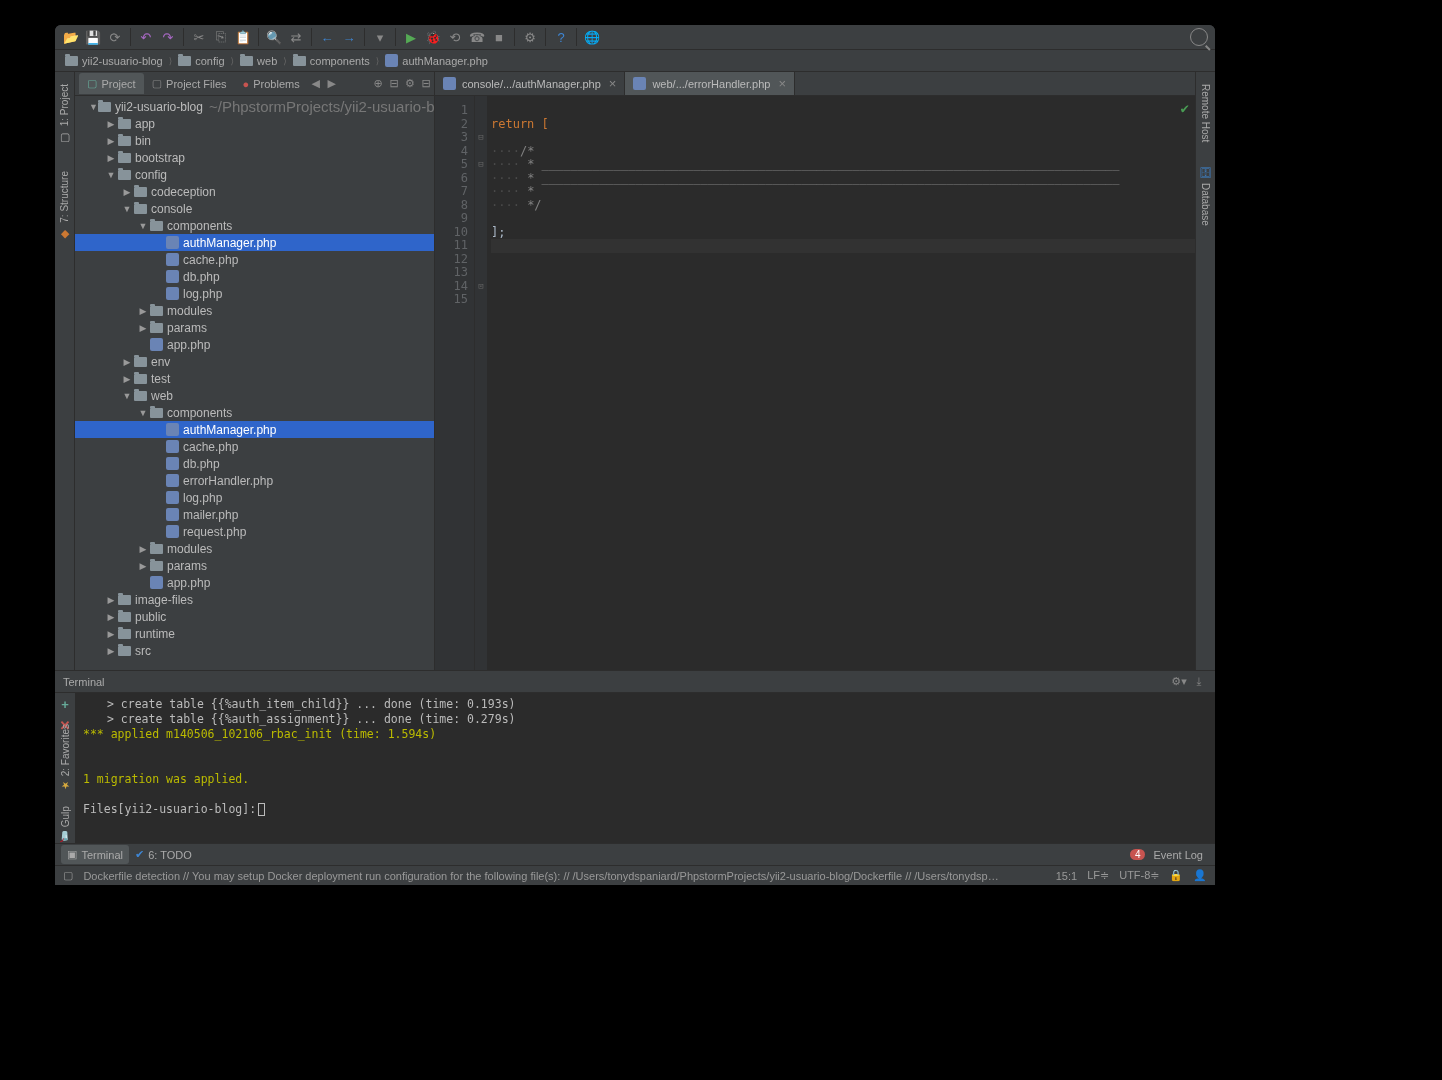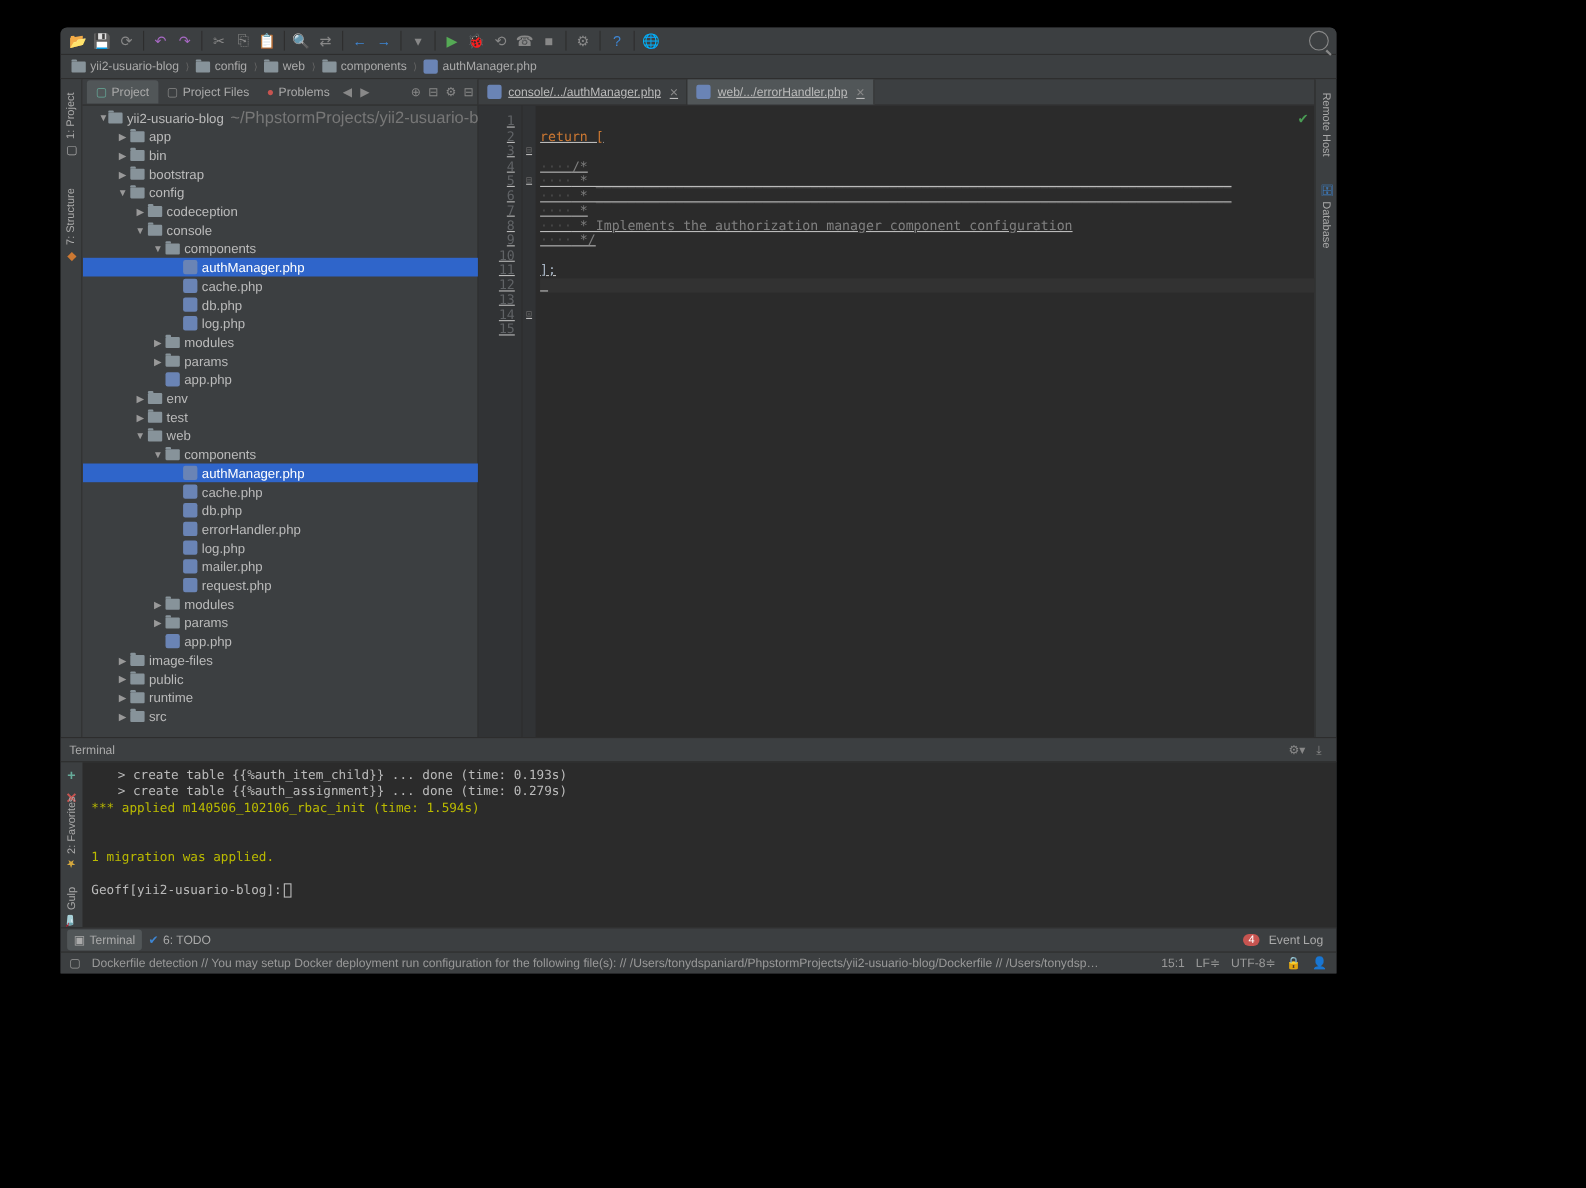--- a/index.html
+++ b/index.html
@@ -32,21 +32,21 @@
 .proj-tabs .ptab{padding:4px 8px;font-size:11px;color:#aaa;cursor:pointer;display:flex;align-items:center;gap:4px}
 .proj-tabs .ptab.active{background:#515658;border-radius:3px 3px 0 0}
 .proj-tabs .spacer{flex:1}
 .proj-tabs .ctl{width:16px;height:16px;color:#888;cursor:pointer;display:flex;align-items:center;justify-content:center;font-size:11px}
 .tree { flex:1; overflow:auto; padding-top:2px; font-size:12px; }
 .tree-row{height:17px;display:flex;align-items:center;cursor:pointer;white-space:nowrap}
 .tree-row.sel{background:#2f65ca;color:#fff}
 .tree-row .arrow{width:12px;text-align:center;color:#999;font-size:9px}
 .tree-row .ic{width:14px;margin-right:4px;display:flex;align-items:center;justify-content:center}
 .tree-row .path{color:#777;font-size:15px;margin-left:6px}
-.editor { flex:1; display:flex; flex-direction:column; background:#2b2b2b;text-decoration:underline; }
+.editor { flex:1; display:flex; flex-direction:column; background:#2b2b2b; }
 .ed-tabs{height:24px;display:flex;align-items:flex-end;background:#3c3f41;border-bottom:1px solid #2d2d2d}
 .ed-tabs .etab{height:23px;display:flex;align-items:center;gap:6px;padding:0 8px;font-size:11px;color:#bbb;cursor:pointer;border-right:1px solid #2d2d2d}
 .ed-tabs .etab.active{background:#515658}
 .ed-tabs .etab .close{color:#888;font-size:13px;margin-left:2px}
 .ed-body{flex:1;display:flex;font-family:Menlo,Consolas,monospace;font-size:12px;line-height:13.5px;position:relative}
 .gutter{width:40px;background:#313335;color:#606366;text-align:right;padding:8px 6px 0 0;border-right:1px solid #2d2d2d}
 .fold-gutter{width:12px;background:#313335;padding-top:8px;color:#666;font-size:9px;text-align:center}
 .code{flex:1;padding:8px 0 0 4px;color:#a9b7c6;position:relative}
 .code .ws{color:#4a4a4a}
 .kw{color:#cc7832}.str{color:#6a8759}.op{color:#a9b7c6}.cmt{color:#808080}
@@ -464,21 +464,20 @@
           </div>
         <div class="code">
           <div class="check-mark">✔</div>
           <div class="line"></div>
           <div class="line"><span class="kw">return [</span></div>
           <div class="line"></div>
           <div class="line"><span class="ws">····</span><span class="cmt">/*</span></div>
           <div class="line"><span class="ws">····</span><span class="cmt"> * ________________________________________________________________________________</span></div>
           <div class="line"><span class="ws">····</span><span class="cmt"> * ________________________________________________________________________________</span></div>
           <div class="line"><span class="ws">····</span><span class="cmt"> *</span></div>
-          <div class="line"><span class="ws">····</span><span class="cmt"> * Implements the authorization manager component configuration</span></div>
           <div class="line"><span class="ws">····</span><span class="cmt"> */</span></div>
           <div class="line"></div>
           <div class="line"><span class="op">];</span></div>
           <div class="line" style="background:#323232"> </div>
         </div>
       </div>
     </div>
 
     <div class="right-gutter">
       <div class="vtab">
@@ -504,21 +503,21 @@
         <span style="color:#c75450">✕</span>
       </div>
       <div class="term-out">
         <div style="padding-left:24px"><span>&gt; create table {{%auth_item_child}} ... done (time: 0.193s)</span></div>
         <div style="padding-left:24px"><span>&gt; create table {{%auth_assignment}} ... done (time: 0.279s)</span></div>
         <div class="y">*** applied m140506_102106_rbac_init (time: 1.594s)</div>
         <div>&nbsp;</div>
         <div>&nbsp;</div>
         <div class="y">1 migration was applied.</div>
         <div>&nbsp;</div>
-        <div><span>Geoff[yii2-usuario-blog]:</span><span class="cursor"></span></div>
+        <div><span>Files[yii2-usuario-blog]:</span><span class="cursor"></span></div>
       </div>
     </div>
   </div>
 
   <div class="btm-tabs">
     <div class="btab active">
         <span>▣</span>
         <span>Terminal</span>
       </div>
     <div class="btab">

